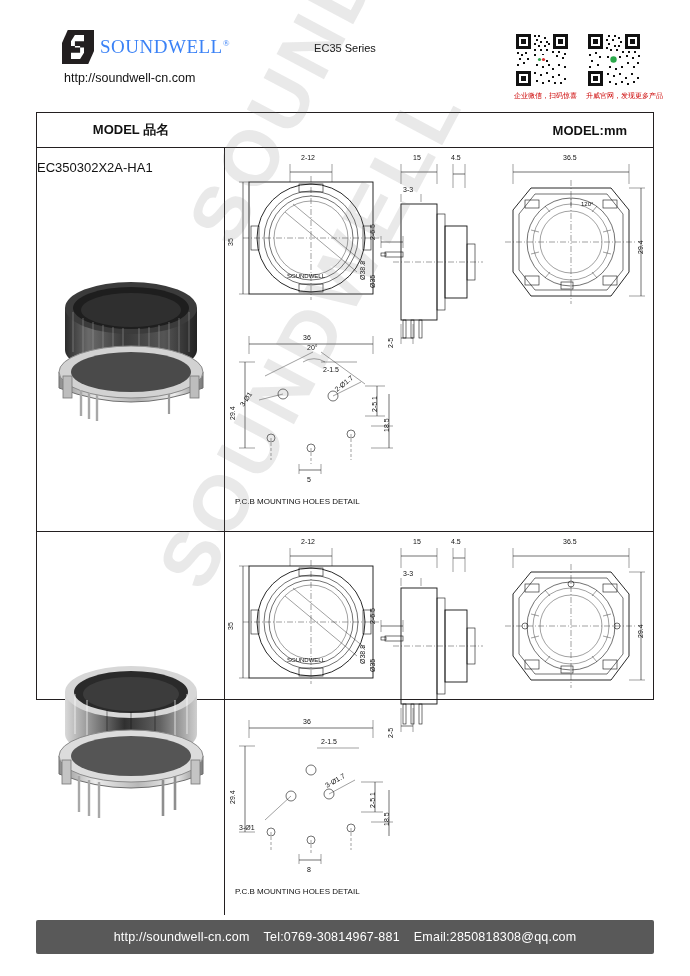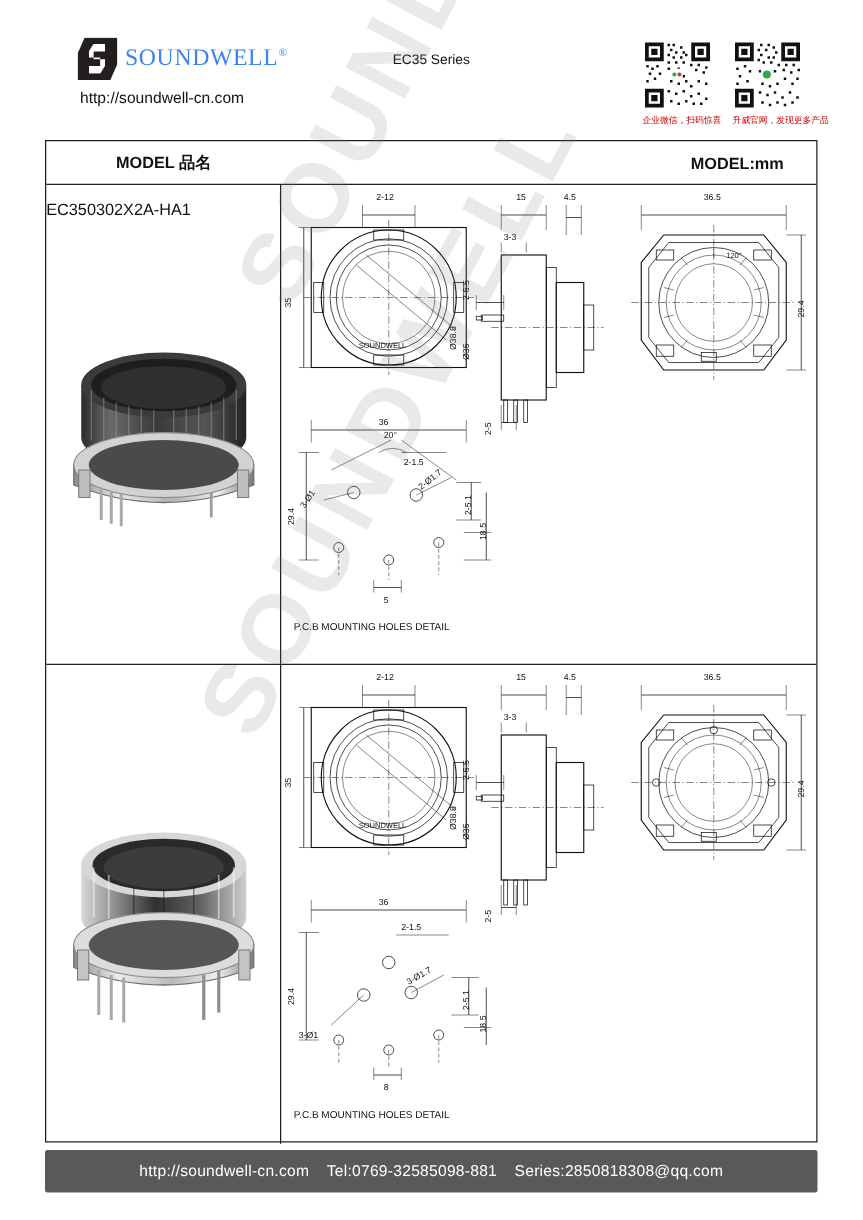--- a/index.html
+++ b/index.html
@@ -49,21 +49,21 @@
   .qr-block{
     position:absolute;right:10px;top:14px;display:flex;gap:14px;
   }
   .qr-item{width:58px;text-align:center;}
   .qr-img{width:56px;height:56px;background:#fff;position:relative;}
   .qr-cap{font-size:7px;color:#111;margin-top:3px;white-space:nowrap;}
   .qr-cap.red{color:#c00;}
 
   
   .table{
-    position:absolute;left:36px;top:112px;width:618px;height:802px;
+    position:absolute;left:36px;top:112px;width:618px;height:588px;
     border:1.6px solid #231f20;
     box-sizing:border-box;
   }
   .thead{
     height:34px;border-bottom:1.6px solid #231f20;
     display:flex;align-items:center;
     font-size:13px;font-weight:bold;
     position:relative;
   }
   .th-model{width:188px;text-align:center;}
@@ -723,17 +723,17 @@
 
       </div>
     </div>
   </div>
 
   <div class="watermark">SOUNDWELL</div>
   <div class="watermark2">SOUNDWELL</div>
 
   <div class="footer">
     <span>http://soundwell-cn.com</span>
-    <span>Tel:0769-32585098-881</span>
-    <span>Series:2850818308@qq.com</span>
+    <span>Tel:0769-30814967-881</span>
+    <span>Email:2850818308@qq.com</span>
   </div>
 
 </div>
 
 </body></html>

